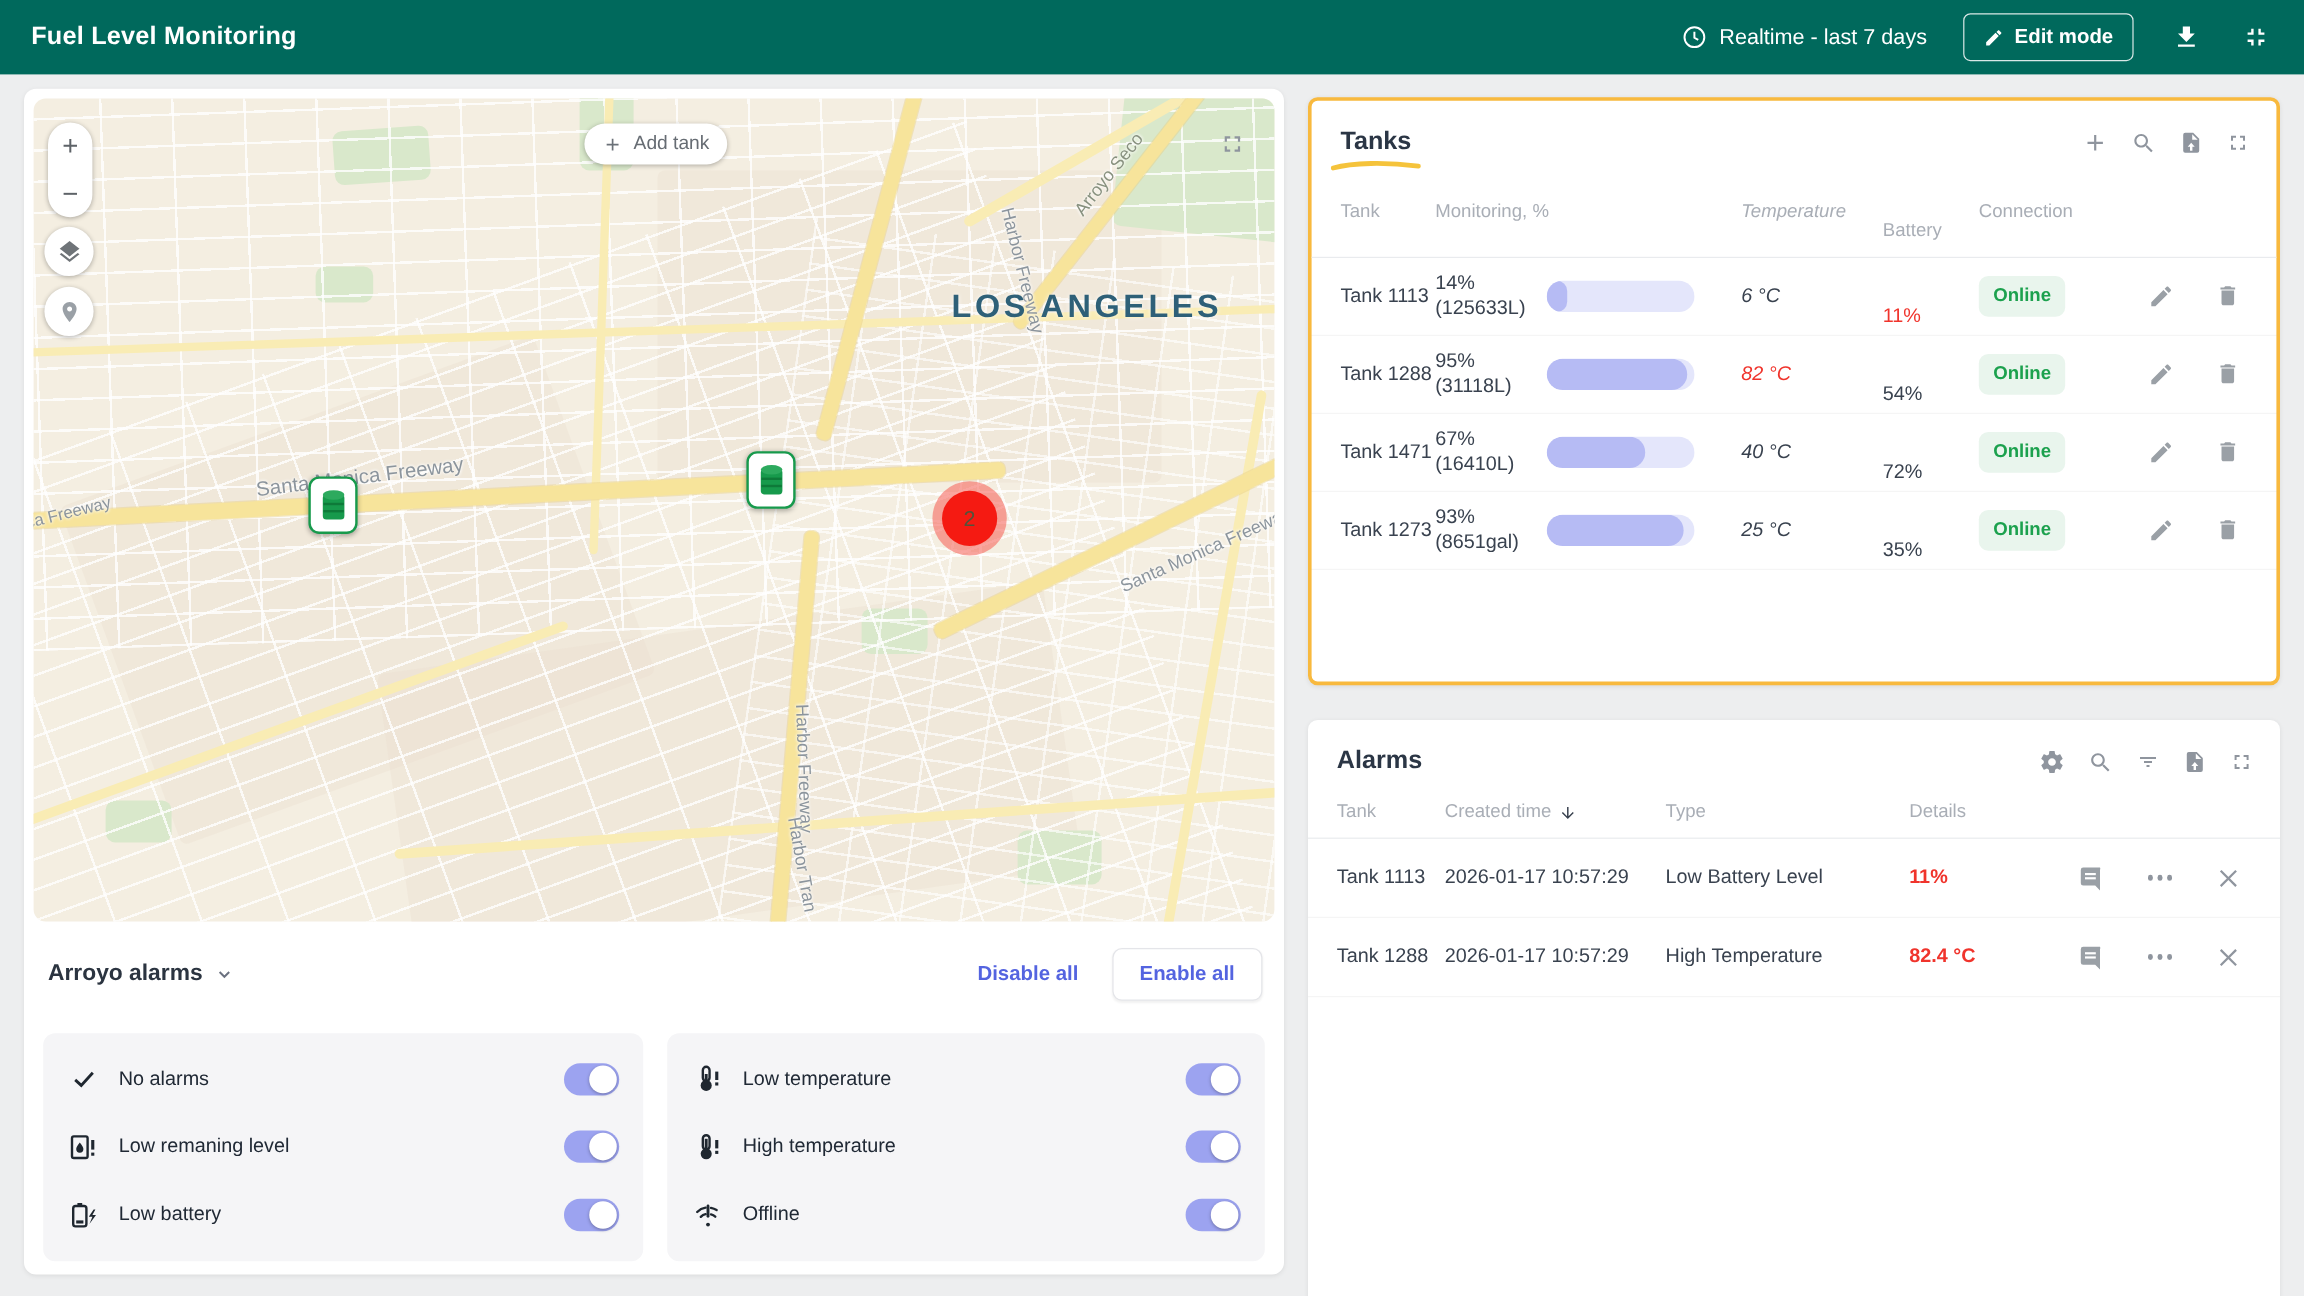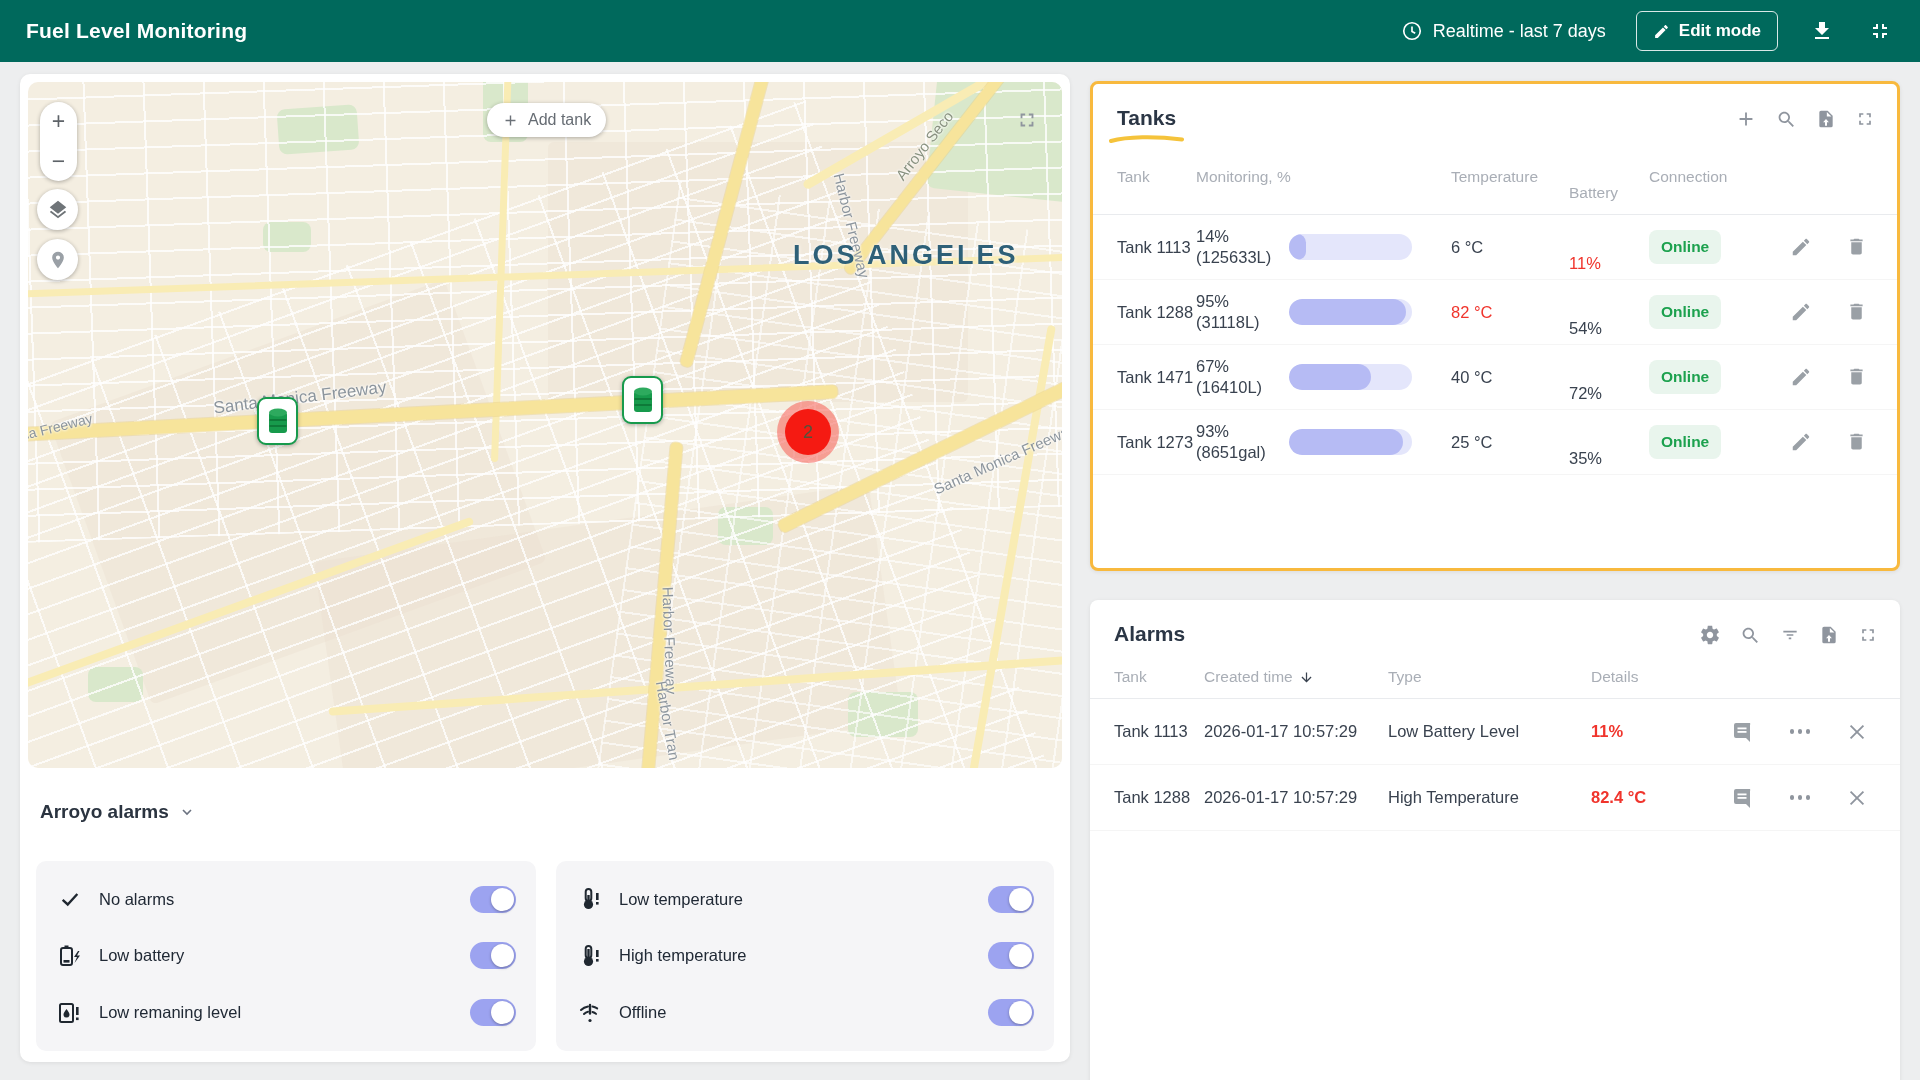--- a/index.html
+++ b/index.html
@@ -104,21 +104,21 @@
   .pibtn { background:none; border:none; cursor:pointer; display:flex; padding:0; }
 
   .thead, .ahead { display:flex; align-items:center; padding:22px 24px 12px;
     color:#A9AEB6; font-size:15.5px; border-bottom:1px solid #E9EBEE; }
   .trow { display:flex; align-items:center; height:65px; padding:0 24px;
     border-bottom:1px solid rgba(0,0,0,.04); font-size:16.5px; color:#39424F; }
   .arow { display:flex; align-items:center; height:66px; padding:0 24px;
     border-bottom:1px solid rgba(0,0,0,.04); font-size:16.5px; color:#39424F; }
   .two-line { line-height:21px; }
   .c-tank { width:79px; } .c-rem { width:93px; } .c-bar { width:162px; }
-  .c-temp { width:118px; } .c-batt { width:80px;margin-top:32px; } .c-conn { width:130px; }
+  .c-temp { width:118px;font-style:italic; } .c-batt { width:80px;margin-top:32px; } .c-conn { width:130px; }
   .c-act { flex:1; display:flex; justify-content:flex-end; gap:34px; padding-right:6px; }
   .bar { width:123px; height:26px; border-radius:13px; background:#E4E6FB; overflow:hidden; }
   .bar-fill { height:100%; background:#B6BBF4; border-radius:13px; }
   .badge { display:inline-block; padding:8px 12px; border-radius:8px; background:#E9F5ED;
     color:#1CA14E; font-size:15.5px; font-weight:600; }
   .alert { color:#F0342C !important; }
   .a-tank { width:90px; } .a-created { width:184px; } .a-type { width:203px; }
   .a-details { width:112px; font-weight:600; }
   .a-act { flex:1; display:flex; align-items:center; justify-content:flex-end; gap:36px; padding-right:8px; }
   .sort-wrap { display:flex; align-items:center; gap:6px; cursor:pointer; }
@@ -269,54 +269,58 @@
 
   <div class="filter-bar">
     <div class="filter-title">
       <span>Arroyo alarms</span>
       <span style="display:flex">
         <svg width="16" height="16" viewBox="0 0 24 24" fill="none" stroke="#6B7280" stroke-width="2.4">
             <polyline points="6,9 12,15 18,9"></polyline>
           </svg>
       </span>
     </div>
+    <div class="filter-actions">
+      <button class="link-btn">Disable all</button>
+      <button class="outline-btn">Enable all</button>
+    </div>
   </div>
 
   <div class="toggle-card tc-left">
     <div class="toggle-row">
       <span class="ticon">
         <svg width="22" height="22" viewBox="0 0 24 24" fill="none" stroke="#1F2730" stroke-width="2.6">
             <polyline points="4,13 9.5,18 20,6.5"></polyline>
           </svg>
       </span>
       <span class="tlabel">No alarms</span>
+      <button class="switch"></button>
+    </div>
+    <div class="toggle-row">
+      <span class="ticon">
+        <svg width="26" height="24" viewBox="0 0 26 24">
+          <rect x="3" y="3" width="13" height="18" rx="1.5" fill="none" stroke="#1F2730" stroke-width="2"></rect>
+          <path d="M9.5 8c-1.9 2.5-3 4-3 5.6a3 3 0 006 0C12.5 12 11.4 10.5 9.5 8z" fill="#1F2730"></path>
+          <rect x="19" y="6" width="2.6" height="8" fill="#1F2730"></rect>
+            <rect x="19" y="16.5" width="2.6" height="2.6" fill="#1F2730"></rect>
+        </svg>
+      </span>
+      <span class="tlabel">Low remaning level</span>
       <button class="switch"></button>
     </div>
     <div class="toggle-row">
       <span class="ticon">
         <svg width="26" height="26" viewBox="0 0 26 26">
           <rect x="4" y="5" width="11" height="17" rx="2" fill="none" stroke="#1F2730" stroke-width="2"></rect>
           <rect x="7.5" y="2.5" width="4" height="3" fill="#1F2730"></rect>
           <rect x="6.5" y="17" width="6" height="2.6" fill="#1F2730"></rect>
           <path d="M21 8l-4 6h3l-2.5 6 5.5-7.5h-3L22.5 8z" fill="#1F2730"></path>
         </svg>
       </span>
       <span class="tlabel">Low battery</span>
-      <button class="switch"></button>
-    </div>
-    <div class="toggle-row">
-      <span class="ticon">
-        <svg width="26" height="24" viewBox="0 0 26 24">
-          <rect x="3" y="3" width="13" height="18" rx="1.5" fill="none" stroke="#1F2730" stroke-width="2"></rect>
-          <path d="M9.5 8c-1.9 2.5-3 4-3 5.6a3 3 0 006 0C12.5 12 11.4 10.5 9.5 8z" fill="#1F2730"></path>
-          <rect x="19" y="6" width="2.6" height="8" fill="#1F2730"></rect>
-            <rect x="19" y="16.5" width="2.6" height="2.6" fill="#1F2730"></rect>
-        </svg>
-      </span>
-      <span class="tlabel">Low remaning level</span>
       <button class="switch"></button>
     </div>
   </div>
 
   <div class="toggle-card tc-right">
     <div class="toggle-row">
       <span class="ticon">
         <svg width="22" height="26" viewBox="0 0 22 26">
           <rect x="6.7" y="3" width="5.6" height="12" rx="2.8" fill="none" stroke="#1F2730" stroke-width="2"></rect>
           <circle cx="9.5" cy="18.5" r="4.6" fill="#1F2730"></circle>

